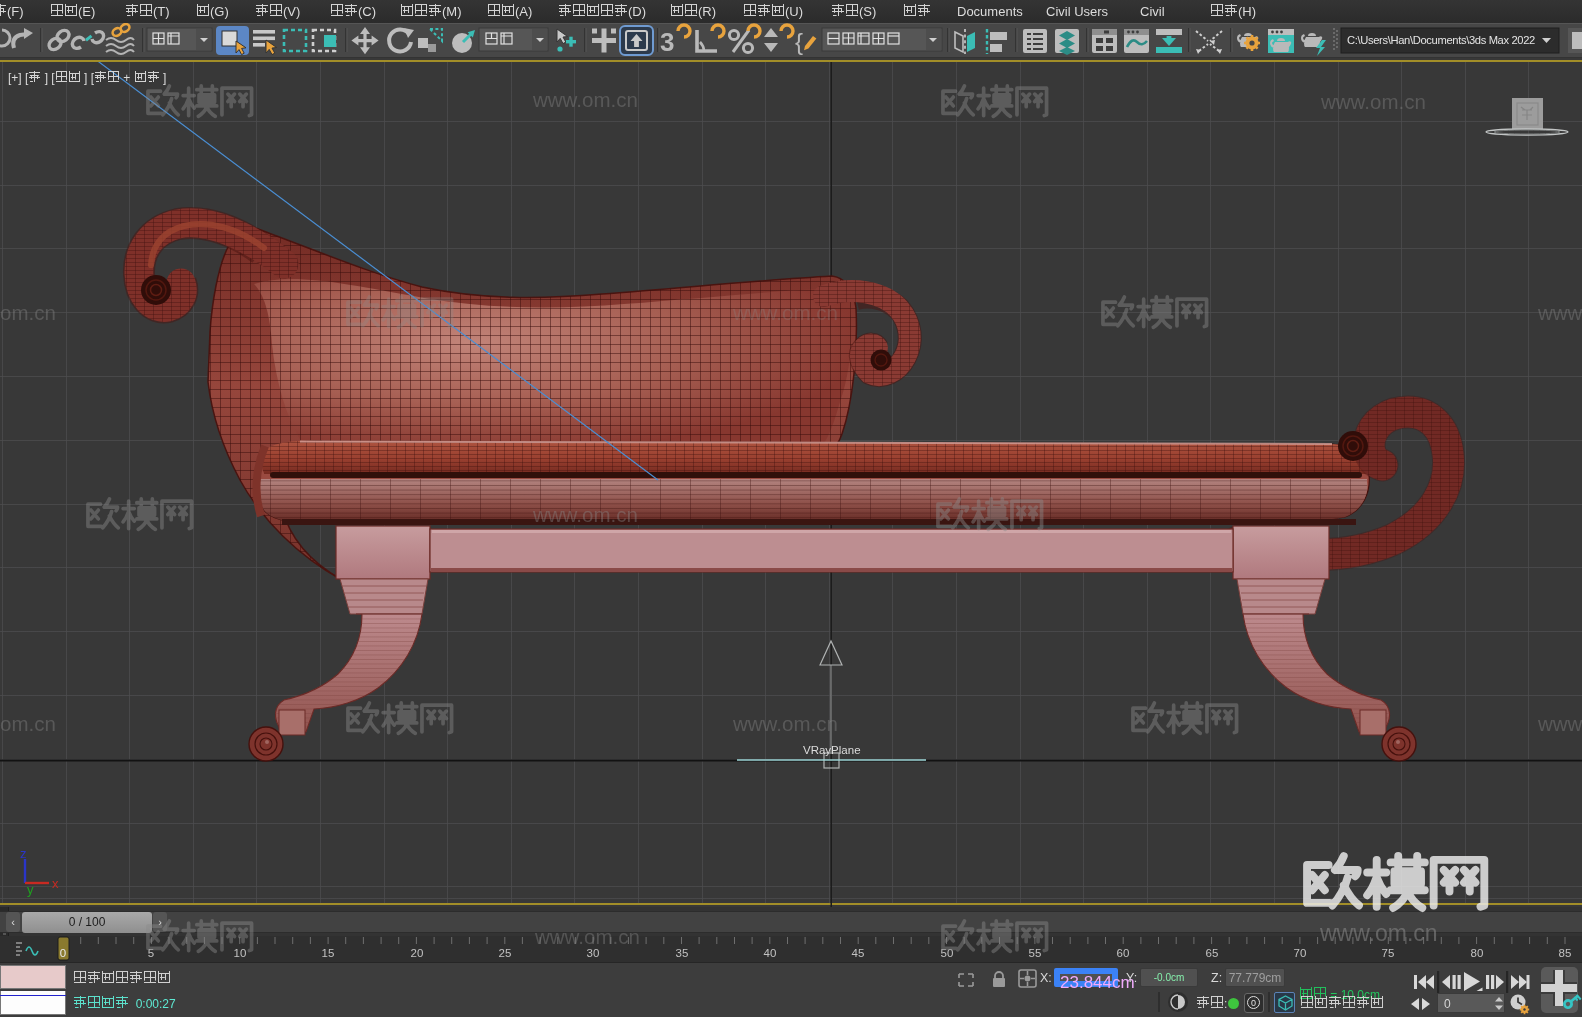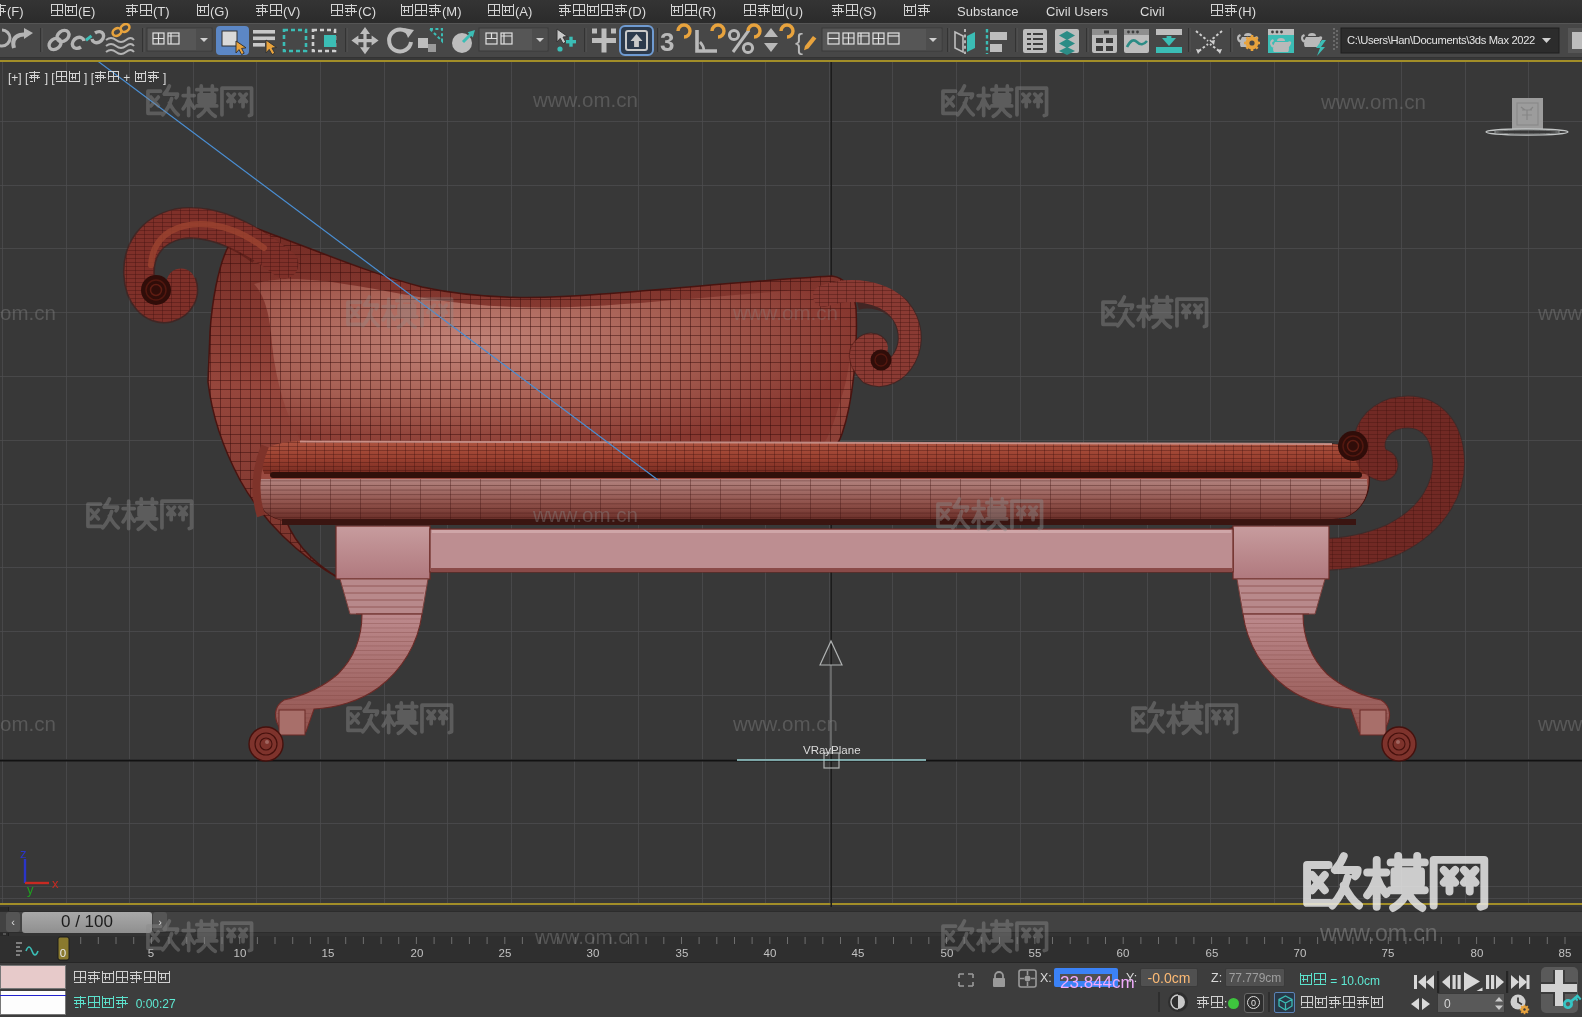--- a/index.html
+++ b/index.html
@@ -52,21 +52,21 @@
 <span class="mi" style="left:196px"><span class="cj v3"></span>(G)</span>
 <span class="mi" style="left:255px"><span class="cj v2"></span><span class="cj"></span>(V)</span>
 <span class="mi" style="left:330px"><span class="cj"></span><span class="cj v2"></span>(C)</span>
 <span class="mi" style="left:400px"><span class="cj v3"></span><span class="cj"></span><span class="cj v2"></span>(M)</span>
 <span class="mi" style="left:487px"><span class="cj"></span><span class="cj v3"></span>(A)</span>
 <span class="mi" style="left:558px"><span class="cj v2"></span><span class="cj"></span><span class="cj v3"></span><span class="cj"></span><span class="cj v2"></span>(D)</span>
 <span class="mi" style="left:670px"><span class="cj v3"></span><span class="cj"></span>(R)</span>
 <span class="mi" style="left:743px"><span class="cj"></span><span class="cj v2"></span><span class="cj v3"></span>(U)</span>
 <span class="mi" style="left:831px"><span class="cj v2"></span><span class="cj"></span>(S)</span>
 <span class="mi" style="left:903px"><span class="cj v3"></span><span class="cj v2"></span></span>
-<span class="mi" style="left:957px">Substance</span>
+<span class="mi" style="left:957px">Documents</span>
 <span class="mi" style="left:1046px">Civil Users</span>
 <span class="mi" style="left:1140px">Civil</span>
 <span class="mi" style="left:1210px"><span class="cj"></span><span class="cj v2"></span>(H)</span>
 </div>
 <div id="toolbar">
 <svg width="1582" height="35" viewBox="0 23 1582 35" style="position:absolute;left:0;top:-1px">
 <defs>
 <g id="sep">
           <rect x="0" y="28" width="1.5" height="24" fill="#333"></rect>
           <rect x="1.5" y="28" width="1" height="24" fill="#565656"></rect>
@@ -447,21 +447,21 @@
 <text x="52" y="886" font-size="13" fill="#c82a22" font-family="Liberation Sans">x</text>
 <text x="27" y="892" font-size="13" fill="#1fa01f" font-family="Liberation Sans">y</text>
 </svg>
 <div style="position:absolute;left:8px;top:9px;color:#dcdcdc;font-size:12px">[+] [<span class="cj s11 v2" style="color:#dcdcdc"></span> ] [<span class="cj s11" style="color:#dcdcdc"></span><span class="cj s11 v3" style="color:#dcdcdc"></span> ] [<span class="cj s11 v2" style="color:#dcdcdc"></span><span class="cj s11" style="color:#dcdcdc"></span> + <span class="cj s11 v3" style="color:#dcdcdc"></span><span class="cj s11 v2" style="color:#dcdcdc"></span> ]</div>
 </div>
 <div id="tslider">
 <div style="position:absolute;left:0;top:0;width:9px;height:56px;background:#2a2a2a;border-right:1px solid #1f1f1f"></div>
 <div style="position:absolute;left:3px;top:6px;width:3px;height:44px;background:repeating-linear-gradient(to bottom,#555 0 2px,transparent 2px 5px)"></div>
 <div style="position:absolute;left:0;top:4px;width:1582px;height:22px;background:#424242;border-top:1px solid #2c2c2c;border-bottom:1px solid #2c2c2c"></div>
 <div style="position:absolute;left:6px;top:5px;width:14px;height:20px;background:#555;border-radius:3px;color:#ddd;font-size:11px;text-align:center;line-height:20px">‹</div>
-<div style="position:absolute;left:22px;top:5px;width:130px;height:21px;background:linear-gradient(#a9a9a9,#8f8f8f);border-radius:3px;color:#1c1c1c;font-size:17px;text-align:center;line-height:20px">0 / 100</div>
+<div style="position:absolute;left:22px;top:5px;width:130px;height:21px;background:linear-gradient(#a9a9a9,#8f8f8f);border-radius:3px;color:#1c1c1c;font-size:12px;text-align:center;line-height:20px">0 / 100</div>
 <div style="position:absolute;left:153px;top:5px;width:14px;height:20px;background:#555;border-radius:3px;color:#ddd;font-size:11px;text-align:center;line-height:20px">›</div>
 </div>
 <div id="ruler">
 <svg width="1582" height="27" style="position:absolute;left:0;top:0">
 <g stroke="#6e6e6e" stroke-width="1">
 <path id="ticks" d="M63.0,1 V8 M80.7,1 V8 M98.3,1 V8 M116.0,1 V8 M133.7,1 V8 M151.4,1 V8 M169.0,1 V8 M186.7,1 V8 M204.4,1 V8 M222.0,1 V8 M239.7,1 V8 M257.4,1 V8 M275.0,1 V8 M292.7,1 V8 M310.4,1 V8 M328.1,1 V8 M345.7,1 V8 M363.4,1 V8 M381.1,1 V8 M398.7,1 V8 M416.4,1 V8 M434.1,1 V8 M451.7,1 V8 M469.4,1 V8 M487.1,1 V8 M504.8,1 V8 M522.4,1 V8 M540.1,1 V8 M557.8,1 V8 M575.4,1 V8 M593.1,1 V8 M610.8,1 V8 M628.4,1 V8 M646.1,1 V8 M663.8,1 V8 M681.5,1 V8 M699.1,1 V8 M716.8,1 V8 M734.5,1 V8 M752.1,1 V8 M769.8,1 V8 M787.5,1 V8 M805.1,1 V8 M822.8,1 V8 M840.5,1 V8 M858.2,1 V8 M875.8,1 V8 M893.5,1 V8 M911.2,1 V8 M928.8,1 V8 M946.5,1 V8 M964.2,1 V8 M981.8,1 V8 M999.5,1 V8 M1017.2,1 V8 M1034.9,1 V8 M1052.5,1 V8 M1070.2,1 V8 M1087.9,1 V8 M1105.5,1 V8 M1123.2,1 V8 M1140.9,1 V8 M1158.5,1 V8 M1176.2,1 V8 M1193.9,1 V8 M1211.6,1 V8 M1229.2,1 V8 M1246.9,1 V8 M1264.6,1 V8 M1282.2,1 V8 M1299.9,1 V8 M1317.6,1 V8 M1335.2,1 V8 M1352.9,1 V8 M1370.6,1 V8 M1388.3,1 V8 M1405.9,1 V8 M1423.6,1 V8 M1441.3,1 V8 M1458.9,1 V8 M1476.6,1 V8 M1494.3,1 V8 M1511.9,1 V8 M1529.6,1 V8 M1547.3,1 V8 M1565.0,1 V8"></path>
 </g>
 <rect x="58" y="1" width="11" height="23" rx="2" fill="#8a7a2e" stroke="#1c1c1c"></rect>
 <g font-size="11.5" fill="#c2c2c2" text-anchor="middle" font-family="Liberation Sans">
 <text x="63" y="21" fill="#e8e8e8">0</text>
@@ -507,24 +507,24 @@
       </g>
 <g transform="translate(64,1)">
         <rect x="0" y="0" width="17" height="17" rx="2" fill="none" stroke="#9a9a9a" stroke-width="1.6"></rect>
         <circle cx="8.5" cy="8.5" r="3" fill="#9a9a9a"></circle>
         <path d="M8.5,1 v4 M8.5,12 v4 M1,8.5 h4 M12,8.5 h4" stroke="#9a9a9a" stroke-width="1.6"></path>
       </g>
 </svg>
 <div style="position:absolute;left:1040px;top:8px;color:#d8d8d8;font-size:12.5px">X:</div>
 <div style="position:absolute;left:1054px;top:5px;width:64px;height:19px;background:#505050;border:6px solid #3b82f6;border-radius:2px;color:#f0abfc;font-size:17px;text-align:center;line-height:18px">23.844cm</div>
 <div style="position:absolute;left:1126px;top:8px;color:#d8d8d8;font-size:12.5px">Y:</div>
-<div style="position:absolute;left:1140px;top:5px;width:58px;height:19px;background:#505050;border:1px solid #3a3a3a;border-radius:2px;color:#fdba74;font-size:14px;text-align:center;line-height:18px">-0.0cm</div>
+<div style="position:absolute;left:1140px;top:5px;width:58px;height:19px;background:#505050;border:1px solid #3a3a3a;border-radius:2px;color:#86efac;font-size:10px;text-align:center;line-height:18px">-0.0cm</div>
 <div style="position:absolute;left:1211px;top:8px;color:#d8d8d8;font-size:12.5px">Z:</div>
 <div style="position:absolute;left:1225px;top:5px;width:60px;height:19px;background:#505050;border:1px solid #3a3a3a;border-radius:2px;color:#9e9e9e;font-size:12px;text-align:center;line-height:18px">77.779cm</div>
-<div style="position:absolute;left:1299px;top:10px;color:#5eead4"><span class="cj v3"></span><span class="cj"></span>&nbsp;= 10.0cm</div>
+<div style="position:absolute;left:1299px;top:24px;color:#22c55e"><span class="cj v3"></span><span class="cj"></span>&nbsp;= 10.0cm</div>
 
 <div style="position:absolute;left:1158px;top:29px;width:2px;height:20px;background:#2e2e2e"></div>
 <svg width="24" height="24" style="position:absolute;left:1167px;top:28px">
       <circle cx="11" cy="11" r="10" fill="#2e2e2e"></circle>
       <path d="M11,4 a7,7 0 0 1 0,14 z" fill="#c9c9c9"></path>
       <path d="M11,4 a7,7 0 0 0 0,14" fill="none" stroke="#c9c9c9" stroke-width="1.4"></path>
     </svg>
 <div style="position:absolute;left:1196px;top:33px;color:#d8d8d8"><span class="cj v2"></span><span class="cj"></span>:</div>
 <div style="position:absolute;left:1228px;top:35px;width:11px;height:11px;border-radius:50%;background:#3ec43e"></div>
 <div style="position:absolute;left:1244px;top:30px;width:20px;height:20px;background:#2e2e2e;border:1px solid #666;border-radius:3px"></div>

